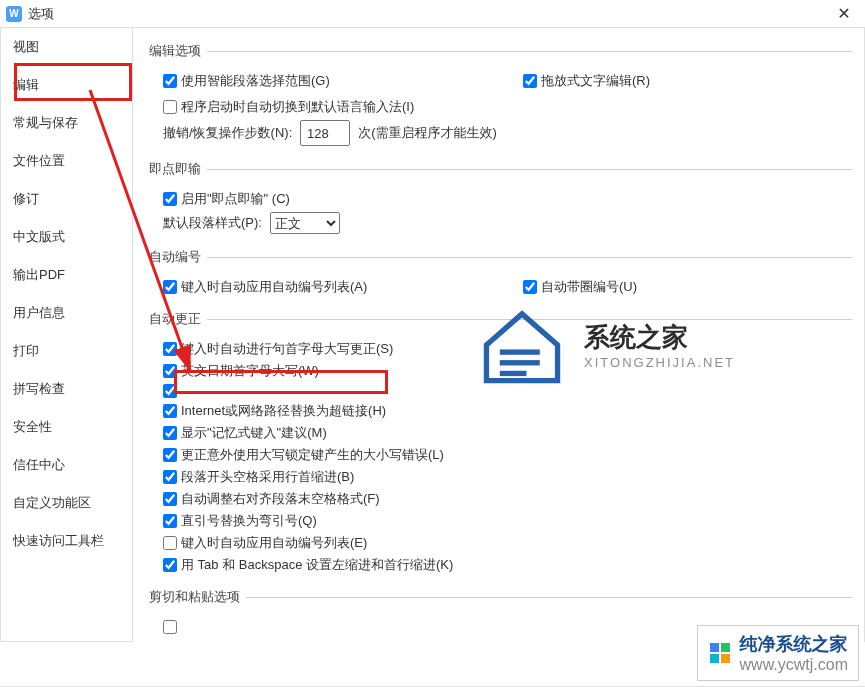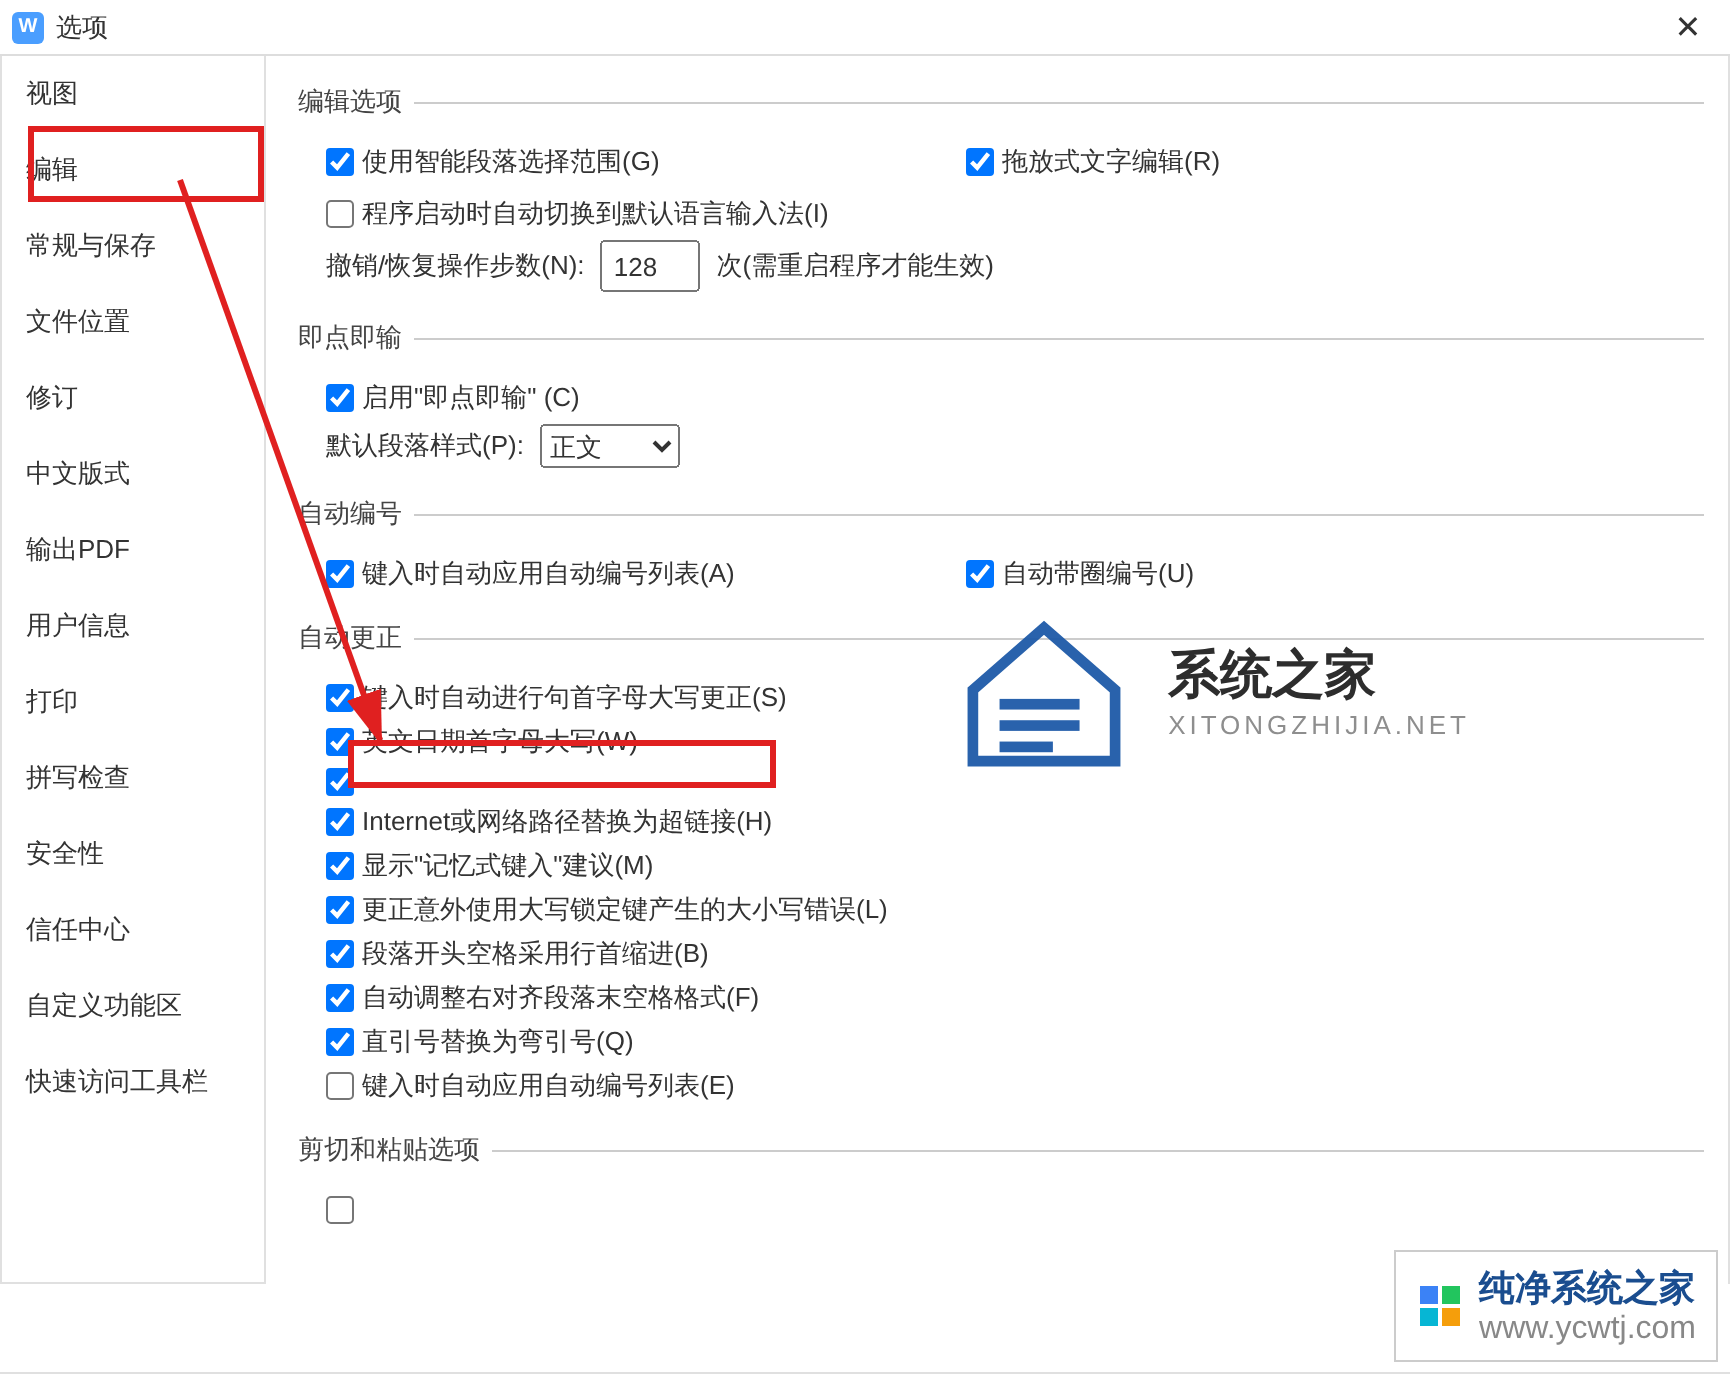--- a/index.html
+++ b/index.html
@@ -18,21 +18,21 @@
 .content { flex: 1; padding: 8px 12px 8px 16px; overflow-y: auto; position: relative; border-right: 1px solid #e0e0e0; }
 .content::-webkit-scrollbar { width: 16px; }
 .content::-webkit-scrollbar-thumb { background: #c0c0c0; }
 .content::-webkit-scrollbar-track { background: #f0f0f0; }
 
 fieldset { border: none; border-top: 1px solid #ccc; margin: 6px 0 10px 0; padding: 8px 0 0 0; }
 legend { padding: 0 6px 0 0; color: #444; }
 .row { display: flex; align-items: center; margin: 4px 0; gap: 8px; }
 .row label { display: flex; align-items: center; gap: 4px; }
 .two-col { display: flex; }
-.two-col > div:first-child { width: 320px; }
+.two-col > div:first-child { width: 360px; }
 input[type=checkbox] { width: 14px; height: 14px; }
 input[type=number] { width: 50px; height: 26px; text-align: center; }
 select { height: 22px; width: 70px; }
 .indent { padding-left: 14px; }
 
 .footer { height: 44px; border-top: 1px solid #e0e0e0; display: flex; align-items: flex-end; padding: 0 10px; margin-top: 44px; }
 .backup-btn { background: #4a9eff; color: #fff; border: none; padding: 8px 18px; display: flex; align-items: center; gap: 6px; cursor: pointer; }
 .backup-btn svg { fill: #fff; }
 
 
@@ -199,20 +199,26 @@
               <input type="checkbox" checked="" style="">
               <span>直引号替换为弯引号(Q)</span>
             </label>
           </div>
           <div class="row">
             <label>
               <input type="checkbox" style="">
               <span>键入时自动应用自动编号列表(E)</span>
             </label>
           </div>
+          <div class="row">
+            <label>
+              <input type="checkbox" checked="" style="">
+              <span>用 Tab 和 Backspace 设置左缩进和首行缩进(K)</span>
+            </label>
+          </div>
         </div>
     </fieldset>
 
     <fieldset>
       <legend>剪切和粘贴选项</legend>
       <div class="row indent">
           <label>
             <input type="checkbox" style="">
             <span>　</span>
           </label>

